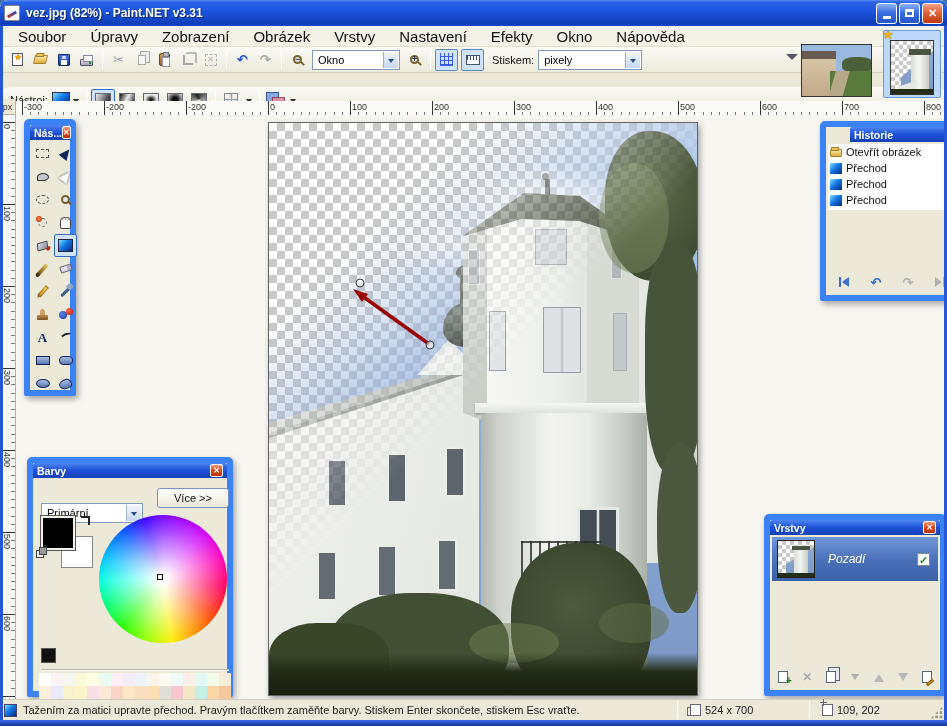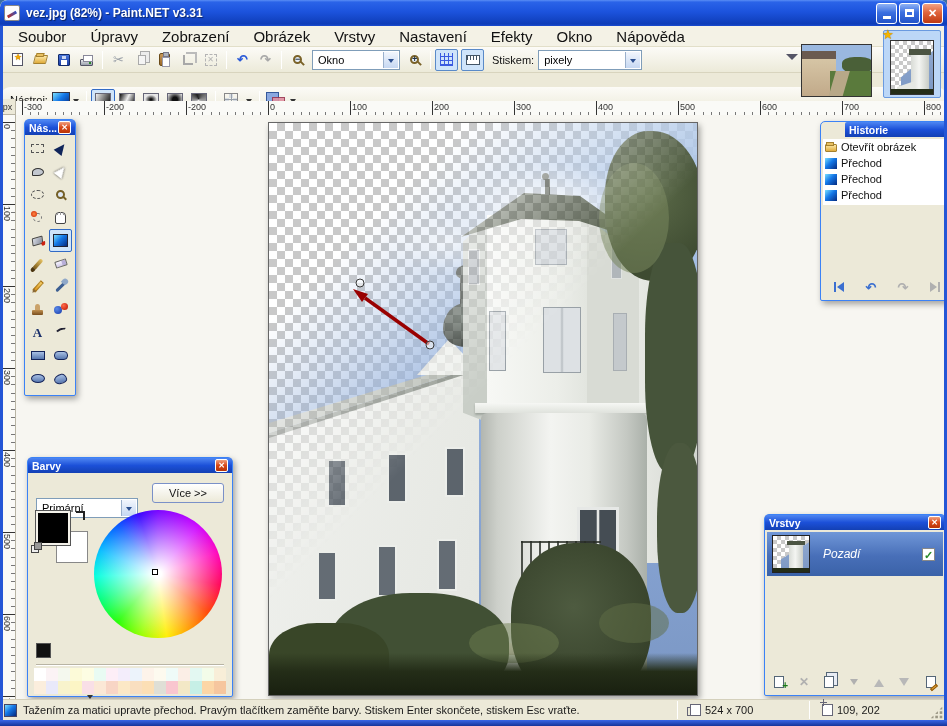--- a/index.html
+++ b/index.html
@@ -74,21 +74,21 @@
   .hlab{position:absolute;top:1px;font-size:9px;color:#333;}
   .vruler{left:0;top:115px;width:16px;height:584px;background:#fafaf7;border-right:1px solid #b8b4a4;background-image:repeating-linear-gradient(to bottom,#333 0 1px,transparent 1px 82px),repeating-linear-gradient(to bottom,#777 0 1px,transparent 1px 8.2px);background-repeat:no-repeat,no-repeat;background-size:100% 100%,5px 100%;background-position:0 7px,11px 7px;}
   .vlab{position:absolute;left:12px;font-size:9px;color:#333;transform:rotate(90deg);transform-origin:0 0;}
   .workspace{left:16px;top:115px;width:931px;height:584px;background:#f7f6f1;}
   
   .canvas{left:268px;top:122px;width:430px;height:574px;border:1px solid #666;box-shadow:2px 3px 6px rgba(0,0,0,.35);overflow:hidden;background:#fff;}
   .checker{background-color:#fff;background-image:linear-gradient(45deg,#c9c9c9 25%,transparent 25%,transparent 75%,#c9c9c9 75%),linear-gradient(45deg,#c9c9c9 25%,transparent 25%,transparent 75%,#c9c9c9 75%);background-size:16px 16px;background-position:0 0,8px 8px;}
   .checker8{background-color:#fff;background-image:linear-gradient(45deg,#c9c9c9 25%,transparent 25%,transparent 75%,#c9c9c9 75%),linear-gradient(45deg,#c9c9c9 25%,transparent 25%,transparent 75%,#c9c9c9 75%);background-size:8px 8px;background-position:0 0,4px 4px;}
   .photo{position:absolute;inset:0;-webkit-mask-image:linear-gradient(135deg,transparent 20%,#000 48%);mask-image:linear-gradient(135deg,transparent 20%,#000 48%);}
   
-  .palette{position:absolute;border:1px solid #3b82f6;border-radius:5px 5px 2px 2px;background:#ece9d8;box-shadow:2px 3px 6px rgba(0,0,0,.35);}
+  .palette{position:absolute;border:6px solid #3b82f6;border-radius:5px 5px 2px 2px;background:#ece9d8;box-shadow:2px 3px 6px rgba(0,0,0,.35);}
   .ptitle{height:15px;background:linear-gradient(180deg,#4e86f2,#1c50d8 50%,#1340b4);color:#fff;font-weight:bold;font-size:10.5px;display:flex;align-items:center;padding:0 4px;border-radius:2px 2px 0 0;}
   .pclose{margin-left:auto;width:13px;height:13px;background:linear-gradient(#f0a080,#d84818 50%,#b83408);border:1px solid #fff;border-radius:2px;color:#fff;font-size:8px;line-height:11px;text-align:center;font-weight:bold;}
   .tgrid{display:grid;grid-template-columns:23px 23px;padding:2px 1px;}
   .ti{width:23px;height:23px;display:flex;align-items:center;justify-content:center;position:relative;}
   .ti.on{background:#cfe4fa;border:1px solid #316ac5;border-radius:2px;}
   .i-rectsel{width:13px;height:9px;border:1px dashed #555;}
   .i-ellsel{width:13px;height:9px;border:1px dashed #555;border-radius:50%;}
   .i-move{width:0;height:0;border-left:5px solid transparent;border-right:5px solid transparent;border-bottom:11px solid #10255a;transform:rotate(38deg);}
   .i-movesel{width:0;height:0;border-left:5px solid transparent;border-right:5px solid transparent;border-bottom:11px solid #fff;transform:rotate(38deg);filter:drop-shadow(0 0 1px #333);}
   .i-lasso{width:12px;height:8px;background:#c2c7cf;border:1px solid #333;border-radius:50% 50% 50% 10%;}

